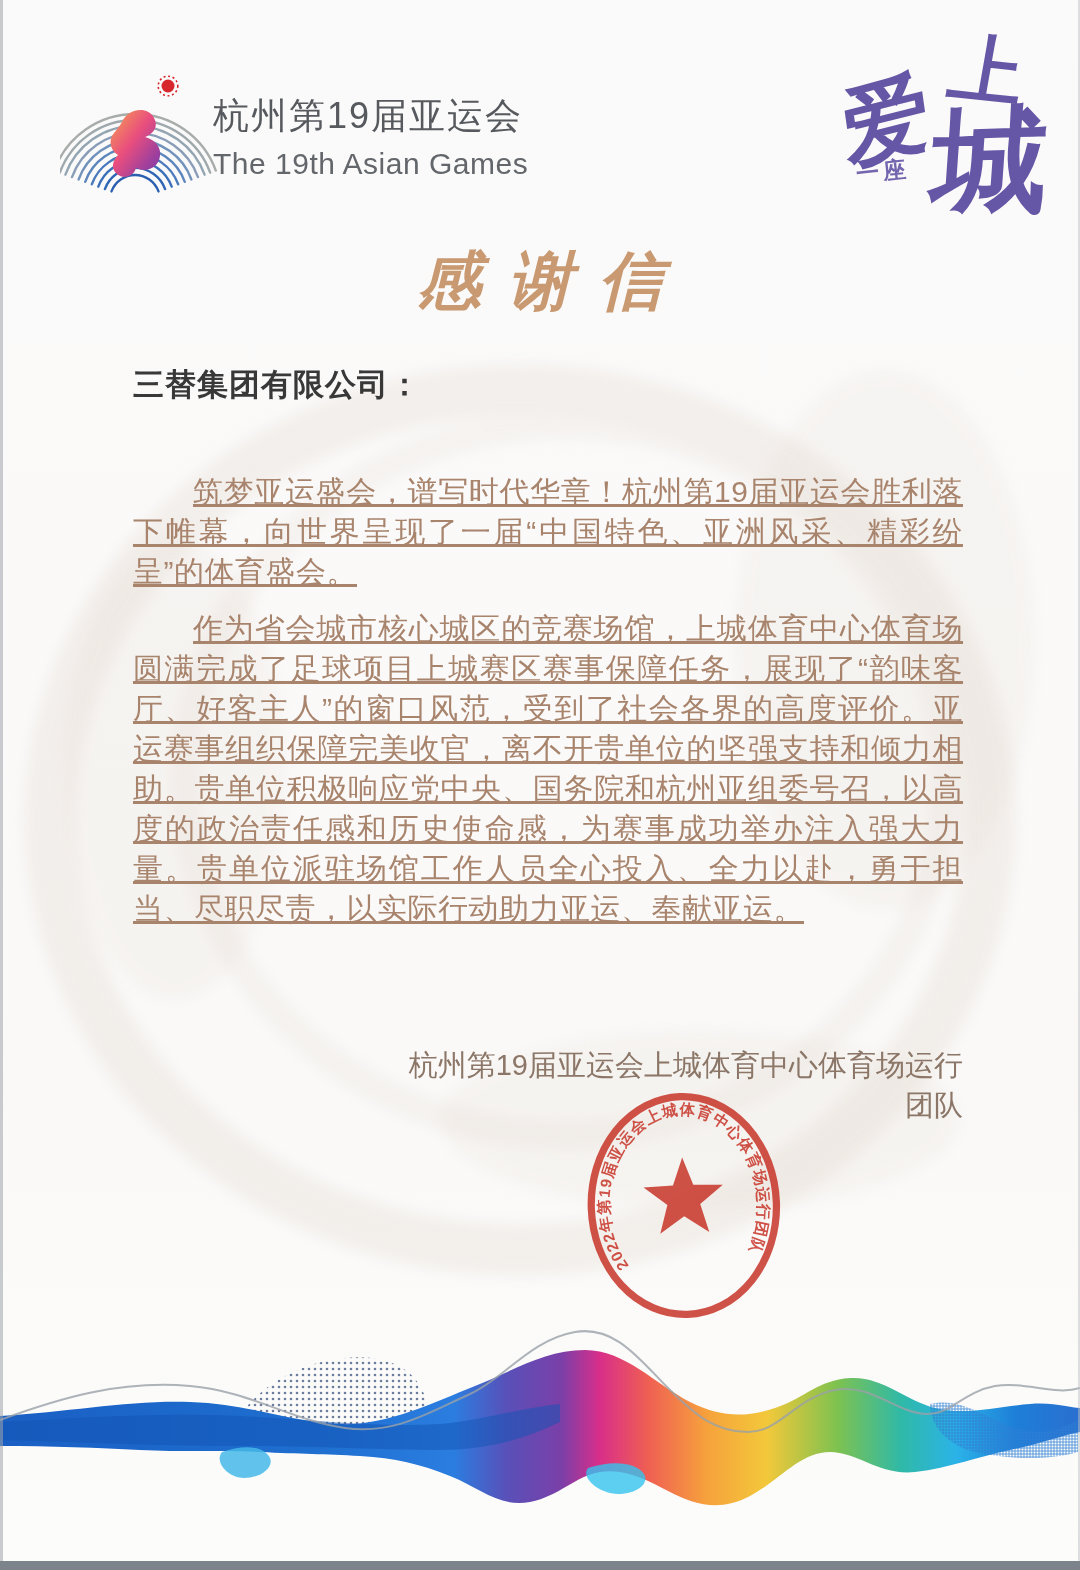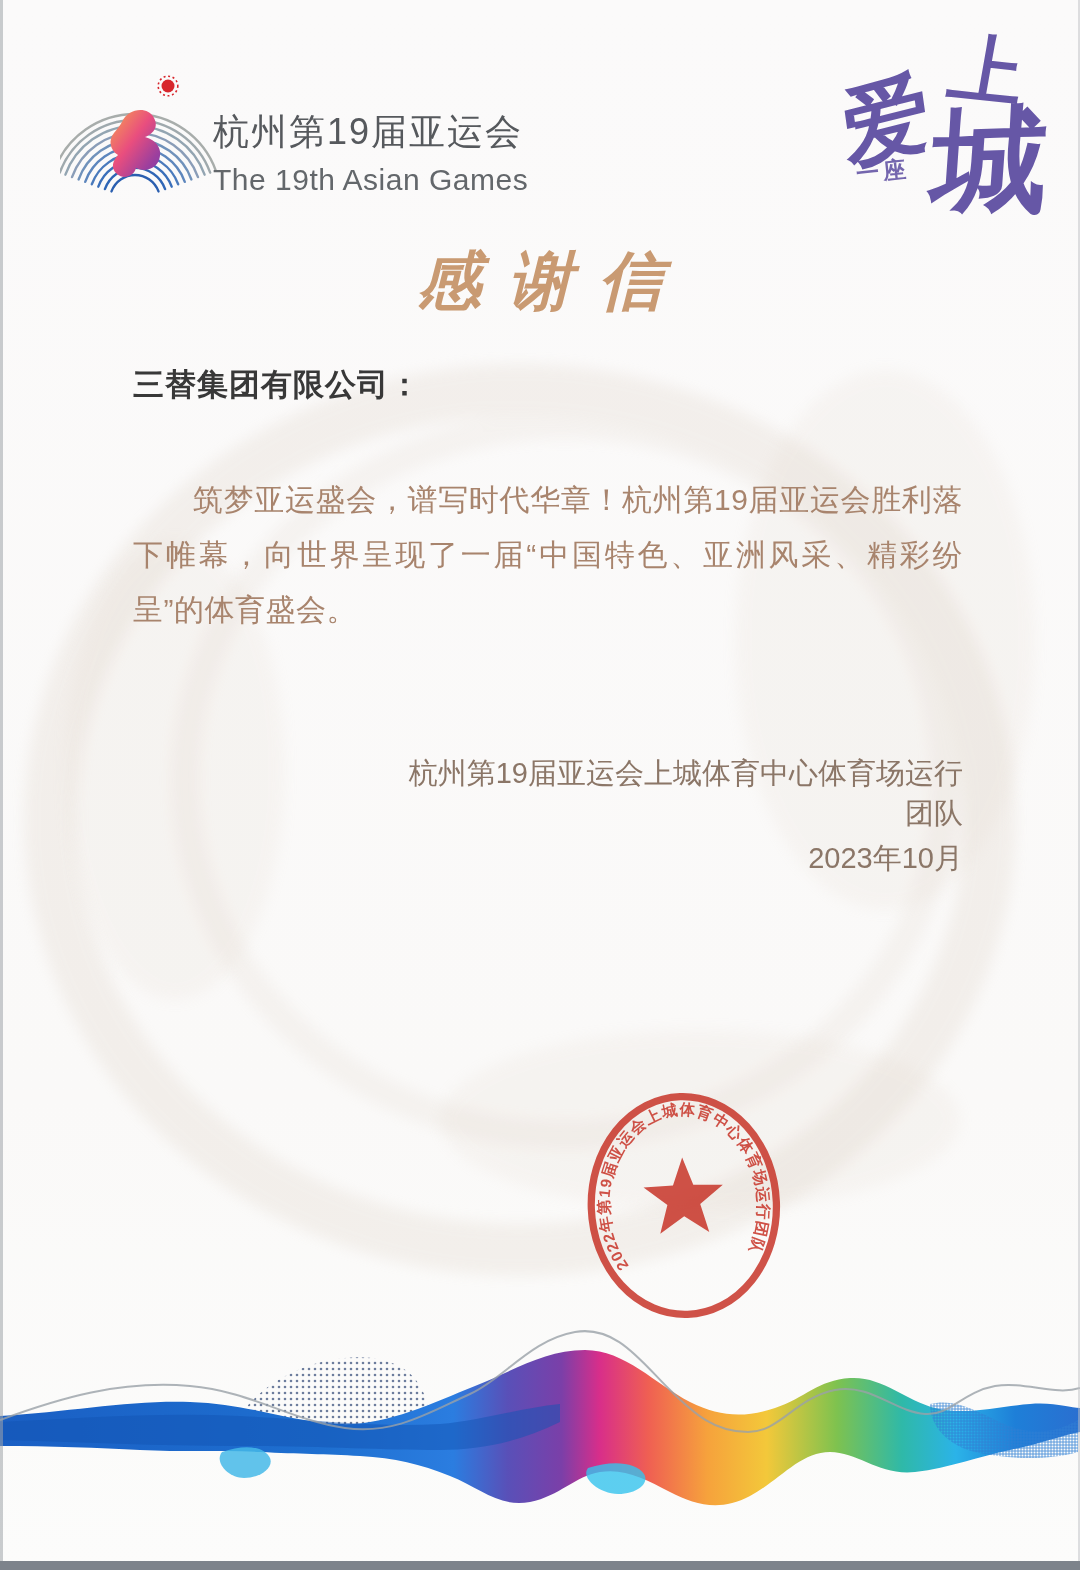--- a/index.html
+++ b/index.html
@@ -10,42 +10,42 @@
     position:relative;overflow:hidden;
   }
   .page{position:absolute;inset:0;background:linear-gradient(180deg,#fbfafa 0%,#faf9f8 70%,#fcfcfb 100%);}
   .scan-edge{position:absolute;inset:0;border-left:3px solid rgba(160,165,170,.55);border-right:2px solid rgba(190,193,196,.5);pointer-events:none;z-index:9;}
   .scan-bottom{position:absolute;left:0;right:0;bottom:0;height:9px;background:#7d838b;z-index:9;}
   svg.watermark{position:absolute;left:0;top:0;z-index:0;}
   .content{position:absolute;inset:0;z-index:1;}
 
   
   .games-logo-icon{position:absolute;left:60px;top:70px;}
-  .logo-text{position:absolute;left:213px;top:108px;}
+  .logo-text{position:absolute;left:213px;top:92px;}
   .logo-cn{font-size:36px;color:#56595d;letter-spacing:2px;font-weight:500;}
   .logo-en{font-size:30px;color:#63676b;margin-top:6px;letter-spacing:.5px;}
 
   
   .city-badge{position:absolute;left:828px;top:28px;width:230px;height:190px;color:#6657a6;}
   .city-badge span{position:absolute;font-weight:700;transform-origin:center;}
   .badge-ai{left:14px;top:34px;font-size:88px;transform:rotate(-14deg) skewX(-6deg);}
   .badge-yizuo{left:28px;top:128px;font-size:23px;letter-spacing:4px;transform:rotate(-6deg);color:#7466ae;}
   .badge-shang{left:122px;top:-6px;font-size:74px;transform:rotate(6deg) skewX(-4deg);}
   .badge-cheng{left:104px;top:56px;font-size:116px;transform:rotate(-2deg) skewX(-6deg);}
 
   .letter-title{
     position:absolute;left:0;width:100%;top:238px;
     text-align:center;font-size:64px;font-weight:700;color:#c99a72;
     letter-spacing:.42em;text-indent:.42em;font-style:italic;
   }
 
   .letter-body{position:absolute;left:133px;top:364px;width:830px;}
   .salutation{font-size:31px;color:#383838;font-weight:600;letter-spacing:1px;}
-  .para{margin:17px 0 0 0;font-size:30px;line-height:55px;color:#a8846d;
-        text-indent:2em;text-align:justify;letter-spacing:.5px;}
+  .para{margin:17px 0 0 0;font-size:30px;line-height:40px;color:#a8846d;
+        text-indent:2em;text-align:justify;letter-spacing:.5px;text-decoration:underline;}
   .para.first{margin-top:66px;}
   .sig-block{margin-top:116px;margin-left:270px;width:560px;text-align:right;color:#8b7667;}
   .sig-team{font-size:29px;line-height:40px;}
   .sig-date{font-size:29px;margin-top:6px;}
 
   .stamp{position:absolute;left:566px;top:1072px;z-index:3;transform:rotate(-2deg);pointer-events:none;}
 
   .wave{position:absolute;left:0;bottom:0;z-index:2;}
 </style>
 </head>
@@ -110,23 +110,23 @@
       <span class="badge-yizuo">一座</span>
       <span class="badge-shang">上</span>
       <span class="badge-cheng">城</span>
     </div>
 
     <div class="letter-title">感谢信</div>
 
     <div class="letter-body">
       <div class="salutation">三替集团有限公司：</div>
       <p class="para first">筑梦亚运盛会，谱写时代华章！杭州第19届亚运会胜利落下帷幕，向世界呈现了一届“中国特色、亚洲风采、精彩纷呈”的体育盛会。</p>
+      <p class="para">作为省会城市核心城区的竞赛场馆，上城体育中心体育场圆满完成了足球项目上城赛区赛事保障任务，展现了“韵味客厅、好客主人”的窗口风范，受到了社会各界的高度评价。亚运赛事组织保障完美收官，离不开贵单位的坚强支持和倾力相助。贵单位积极响应党中央、国务院和杭州亚组委号召，以高度的政治责任感和历史使命感，为赛事成功举办注入强大力量。贵单位派驻场馆工作人员全心投入、全力以赴，勇于担当、尽职尽责，以实际行动助力亚运、奉献亚运。</p>
       <div class="sig-block">
         <div class="sig-team">杭州第19届亚运会上城体育中心体育场运行团队</div>
-        <div class="sig-date">2023年10月</div>
       </div>
     </div>
 
     <svg class="stamp" width="236" height="276" viewBox="0 0 260 280">
       <g opacity="0.8">
         <ellipse cx="130" cy="135" rx="102" ry="120" fill="none" stroke="#c5281c" stroke-width="8"></ellipse>
         <path id="stampArc" d="M 67.2 199.3 A 82 100 0 1 1 192.8 199.3" fill="none"></path>
         <text font-size="17" letter-spacing="1.2" fill="#c5281c" font-weight="700">
           <textPath href="#stampArc">2022年第19届亚运会上城体育中心体育场运行团队</textPath>
         </text>

